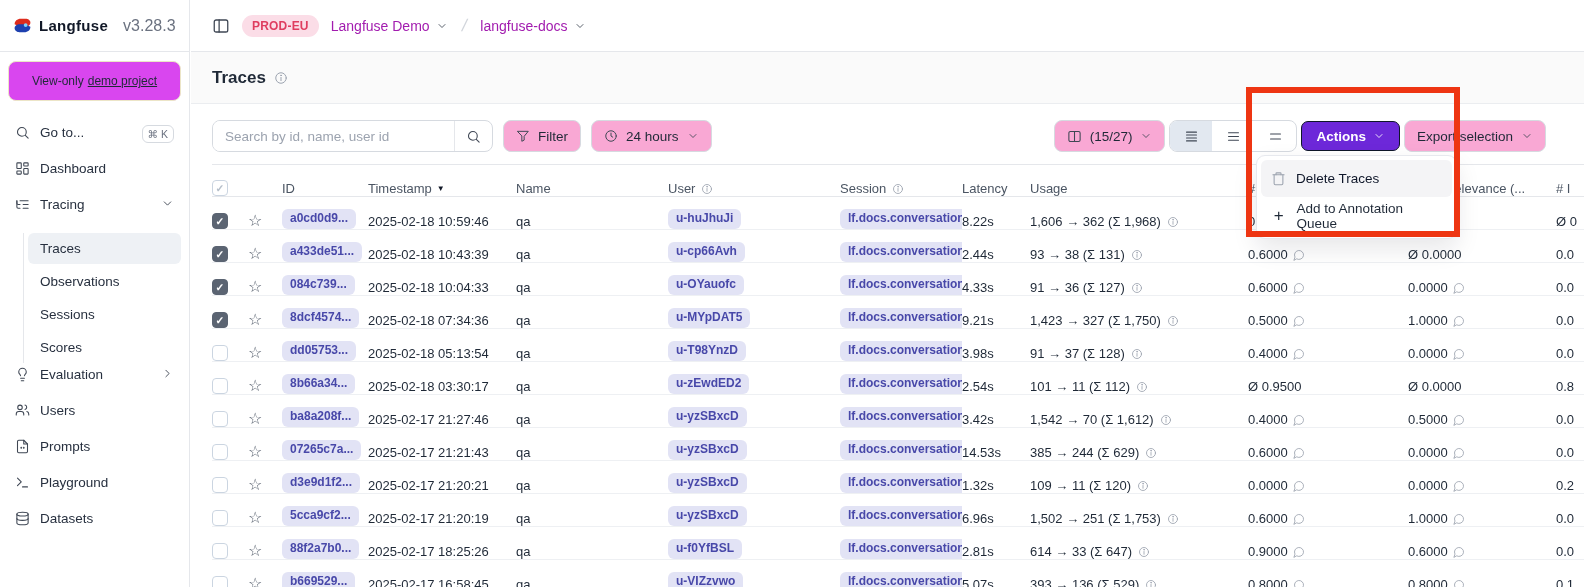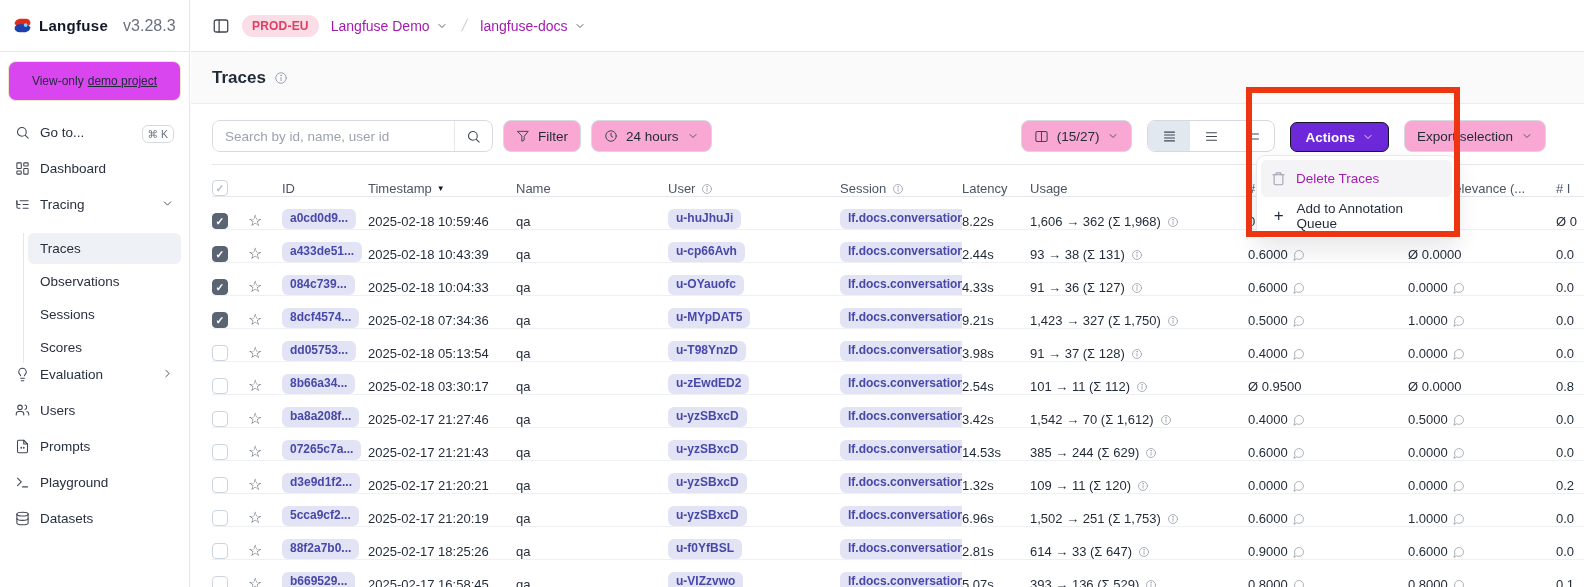--- a/index.html
+++ b/index.html
@@ -30,21 +30,21 @@
   .slash{color:#d1d5db;font-size:17px;font-weight:300;transform:skewX(-12deg);margin:0 2px}
   .pageband{height:52px;background:#fafafa;border-bottom:1px solid #ebedf0;display:flex;align-items:center;gap:8px;padding:0 21px}
   .ptitle{font-size:17px;font-weight:600;color:#1f2937}
   .toolbar{display:flex;align-items:center;margin-top:16px;padding:0 38px 0 21px}
   .btn{height:32px;background:#f9a8d4;border:1px solid #d6dae0;border-radius:8px;display:flex;align-items:center;gap:8px;padding:0 12px;font-size:13.5px;color:#1f2937;cursor:pointer}
   .searchbox{width:281px;height:32px;border:1px solid #d6dae0;border-radius:8px;display:flex;align-items:center;overflow:hidden;background:#fff}
   .searchbox input{flex:1;border:0;outline:0;height:100%;padding:0 12px;font-size:13.5px;font-family:"Liberation Sans",sans-serif;color:#1f2937}
   .searchbox input::placeholder{color:#9ca3af}
   .searchbox .iconseg{width:38px;height:100%;border-left:1px solid #e5e7eb;display:flex;align-items:center;justify-content:center;cursor:pointer}
   .gap{width:10px}
-  .right-group{margin-left:auto;display:flex;align-items:flex-end;gap:15px}
+  .right-group{margin-left:auto;display:flex;align-items:center;gap:4px}
   .seg{height:32px;border:1px solid #d6dae0;border-radius:8px;display:flex;overflow:hidden;background:#fff}
   .seg button{width:42px;border:0;background:transparent;display:flex;align-items:center;justify-content:center;cursor:pointer}
   .seg button.sel{background:#e2e8f0}
   .btn-dark{height:30px;background:#6d28d9;border:1px solid #0f1729;border-radius:7px;color:#fff;display:flex;align-items:center;gap:7px;padding:0 14px;font-size:13.5px;font-weight:600;cursor:pointer}
   .btn-dark .ic{stroke:#fff}
   
   .table{margin:12px 0 0 21px}
   .tr{display:flex;align-items:flex-end;height:33px;border-bottom:1px solid #eef0f3}
   .thead{border-top:1px solid #e5e7eb;border-bottom:1px solid #e5e7eb;color:#4b5563;font-weight:500}
   .td{display:flex;align-items:center;flex:none;padding-right:8px;white-space:nowrap;overflow:hidden}
@@ -56,21 +56,21 @@
   .cb.checked{background:#5b6472;border-color:#5b6472}
   .cb.checked::after{content:"✓";color:#fff;font-size:10.5px;font-weight:700}
   .cb.light::after{content:"✓";color:#b6bfca;font-size:10.5px;font-weight:700}
   .star{font-size:16px;color:#57606e;cursor:pointer;line-height:1}
   .sort{font-size:8px;color:#111827;margin-left:5px}
   .info-ic{margin-left:6px;flex:none}
   .score{display:flex;align-items:center;gap:5px}
   
   .menu{position:absolute;left:1256px;top:155px;width:201px;background:#fff;border:1px solid #e7e9ee;border-radius:9px;box-shadow:0 10px 24px rgba(15,23,42,.10);padding:4px;z-index:20}
   .menu-item{height:37px;display:flex;align-items:center;gap:10px;padding:0 10px;border-radius:6px;font-size:13.5px;color:#1f2937;cursor:pointer}
-  .menu-item.disabled{background:#f4f4f6;color:#a21caf}
+  .menu-item.disabled{background:#f4f4f6;color:#0f172a}
   .menu-item.disabled .ic{stroke:#9ca3af}
   .plus{font-size:17px;font-weight:500;width:16px;text-align:center;line-height:1}
   .red-rect{position:absolute;left:1246px;top:87px;width:214px;height:150px;border:6px solid #ee3512;z-index:30;pointer-events:none}
 </style>
 </head>
 <body>
 
 <div class="sidebar">
   <div class="logo-row">
     <span>

